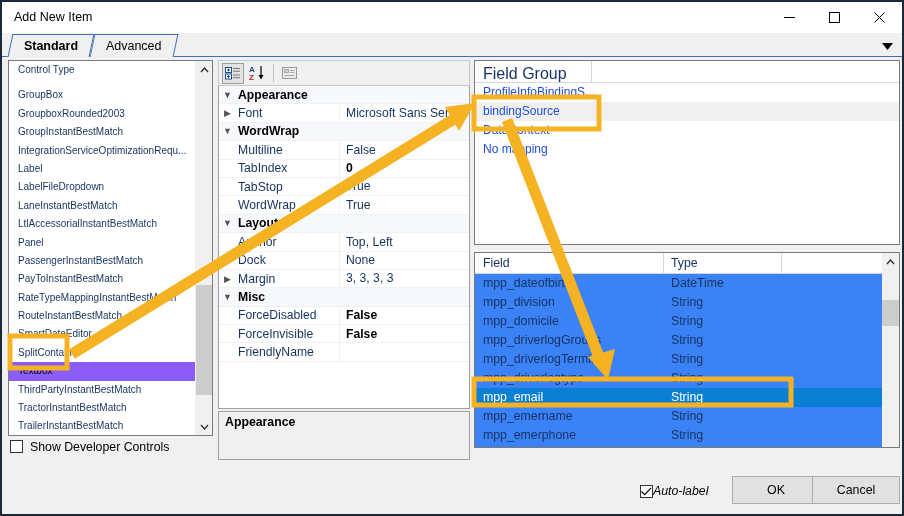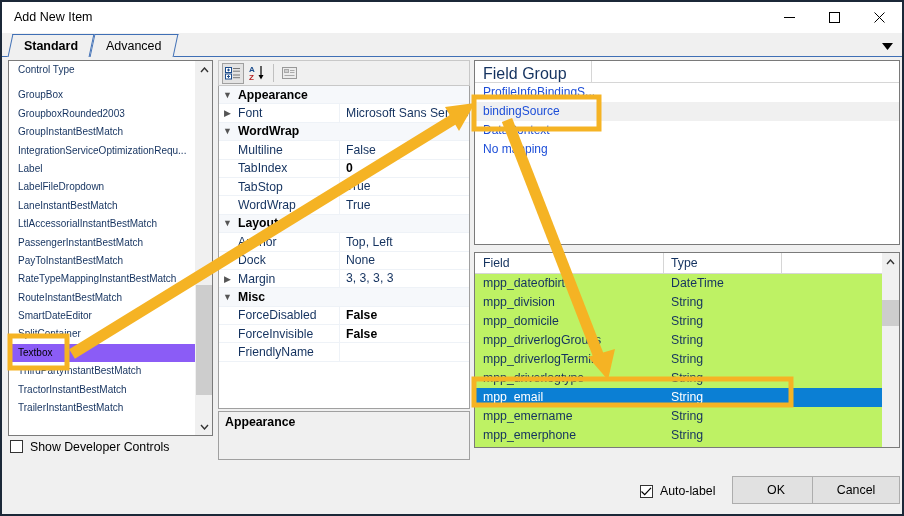--- a/index.html
+++ b/index.html
@@ -242,21 +242,21 @@
     font-size: 12px;
     color: #1d4ed8;
     white-space: nowrap;
   }
   .fg-item.selected { background: #f0f0f0; }
 
   
   #ft-panel {
     position: absolute; left: 472px; top: 250px;
     width: 426px; height: 196px;
-    background: #bef264;
+    background: #3b82f6;
     border: 1px solid #7a7a7a;
     overflow: hidden;
   }
   #ft-head {
     position: relative;
     height: 21px;
     background: #ffffff;
     border-bottom: 1px solid #d6d6d6;
   }
   #ft-head .col {
@@ -289,21 +289,21 @@
 
   
   #bottom {
     position: absolute; left: 0; bottom: 0;
     width: 900px; height: 48px;
     background: #f0f0f0;
     border-top: 1px solid #f0f0f0;
   }
   #autolabel-row {
     position: absolute; left: 638px; top: 17px;
-    display: flex; align-items: center; gap: 7px;
+    display: flex; align-items: center;  font-style: italic;
   }
   #autolabel-label { font-size: 12.3px; }
   .dlgbtn {
     position: absolute; top: 9px;
     width: 88px; height: 28px;
     background: #e1e1e1;
     border: 1px solid #adadad;
     font-size: 12.4px;
     font-family: "Liberation Sans", sans-serif;
     color: #000;
@@ -364,20 +364,21 @@
       <div class="ctl-item header">Control Type</div>
       <div class="ctl-item gap"></div>
       <div class="ctl-item">GroupBox</div>
       <div class="ctl-item">GroupboxRounded2003</div>
       <div class="ctl-item">GroupInstantBestMatch</div>
       <div class="ctl-item">IntegrationServiceOptimizationRequ...</div>
       <div class="ctl-item">Label</div>
       <div class="ctl-item">LabelFileDropdown</div>
       <div class="ctl-item">LaneInstantBestMatch</div>
       <div class="ctl-item">LtlAccessorialInstantBestMatch</div>
+      <div class="ctl-item">Panel</div>
       <div class="ctl-item">PassengerInstantBestMatch</div>
       <div class="ctl-item">PayToInstantBestMatch</div>
       <div class="ctl-item">RateTypeMappingInstantBestMatch</div>
       <div class="ctl-item">RouteInstantBestMatch</div>
       <div class="ctl-item">SmartDateEditor</div>
       <div class="ctl-item">SplitContainer</div>
       <div class="ctl-item selected">Textbox</div>
       <div class="ctl-item">ThirdPartyInstantBestMatch</div>
       <div class="ctl-item">TractorInstantBestMatch</div>
       <div class="ctl-item">TrailerInstantBestMatch</div>

